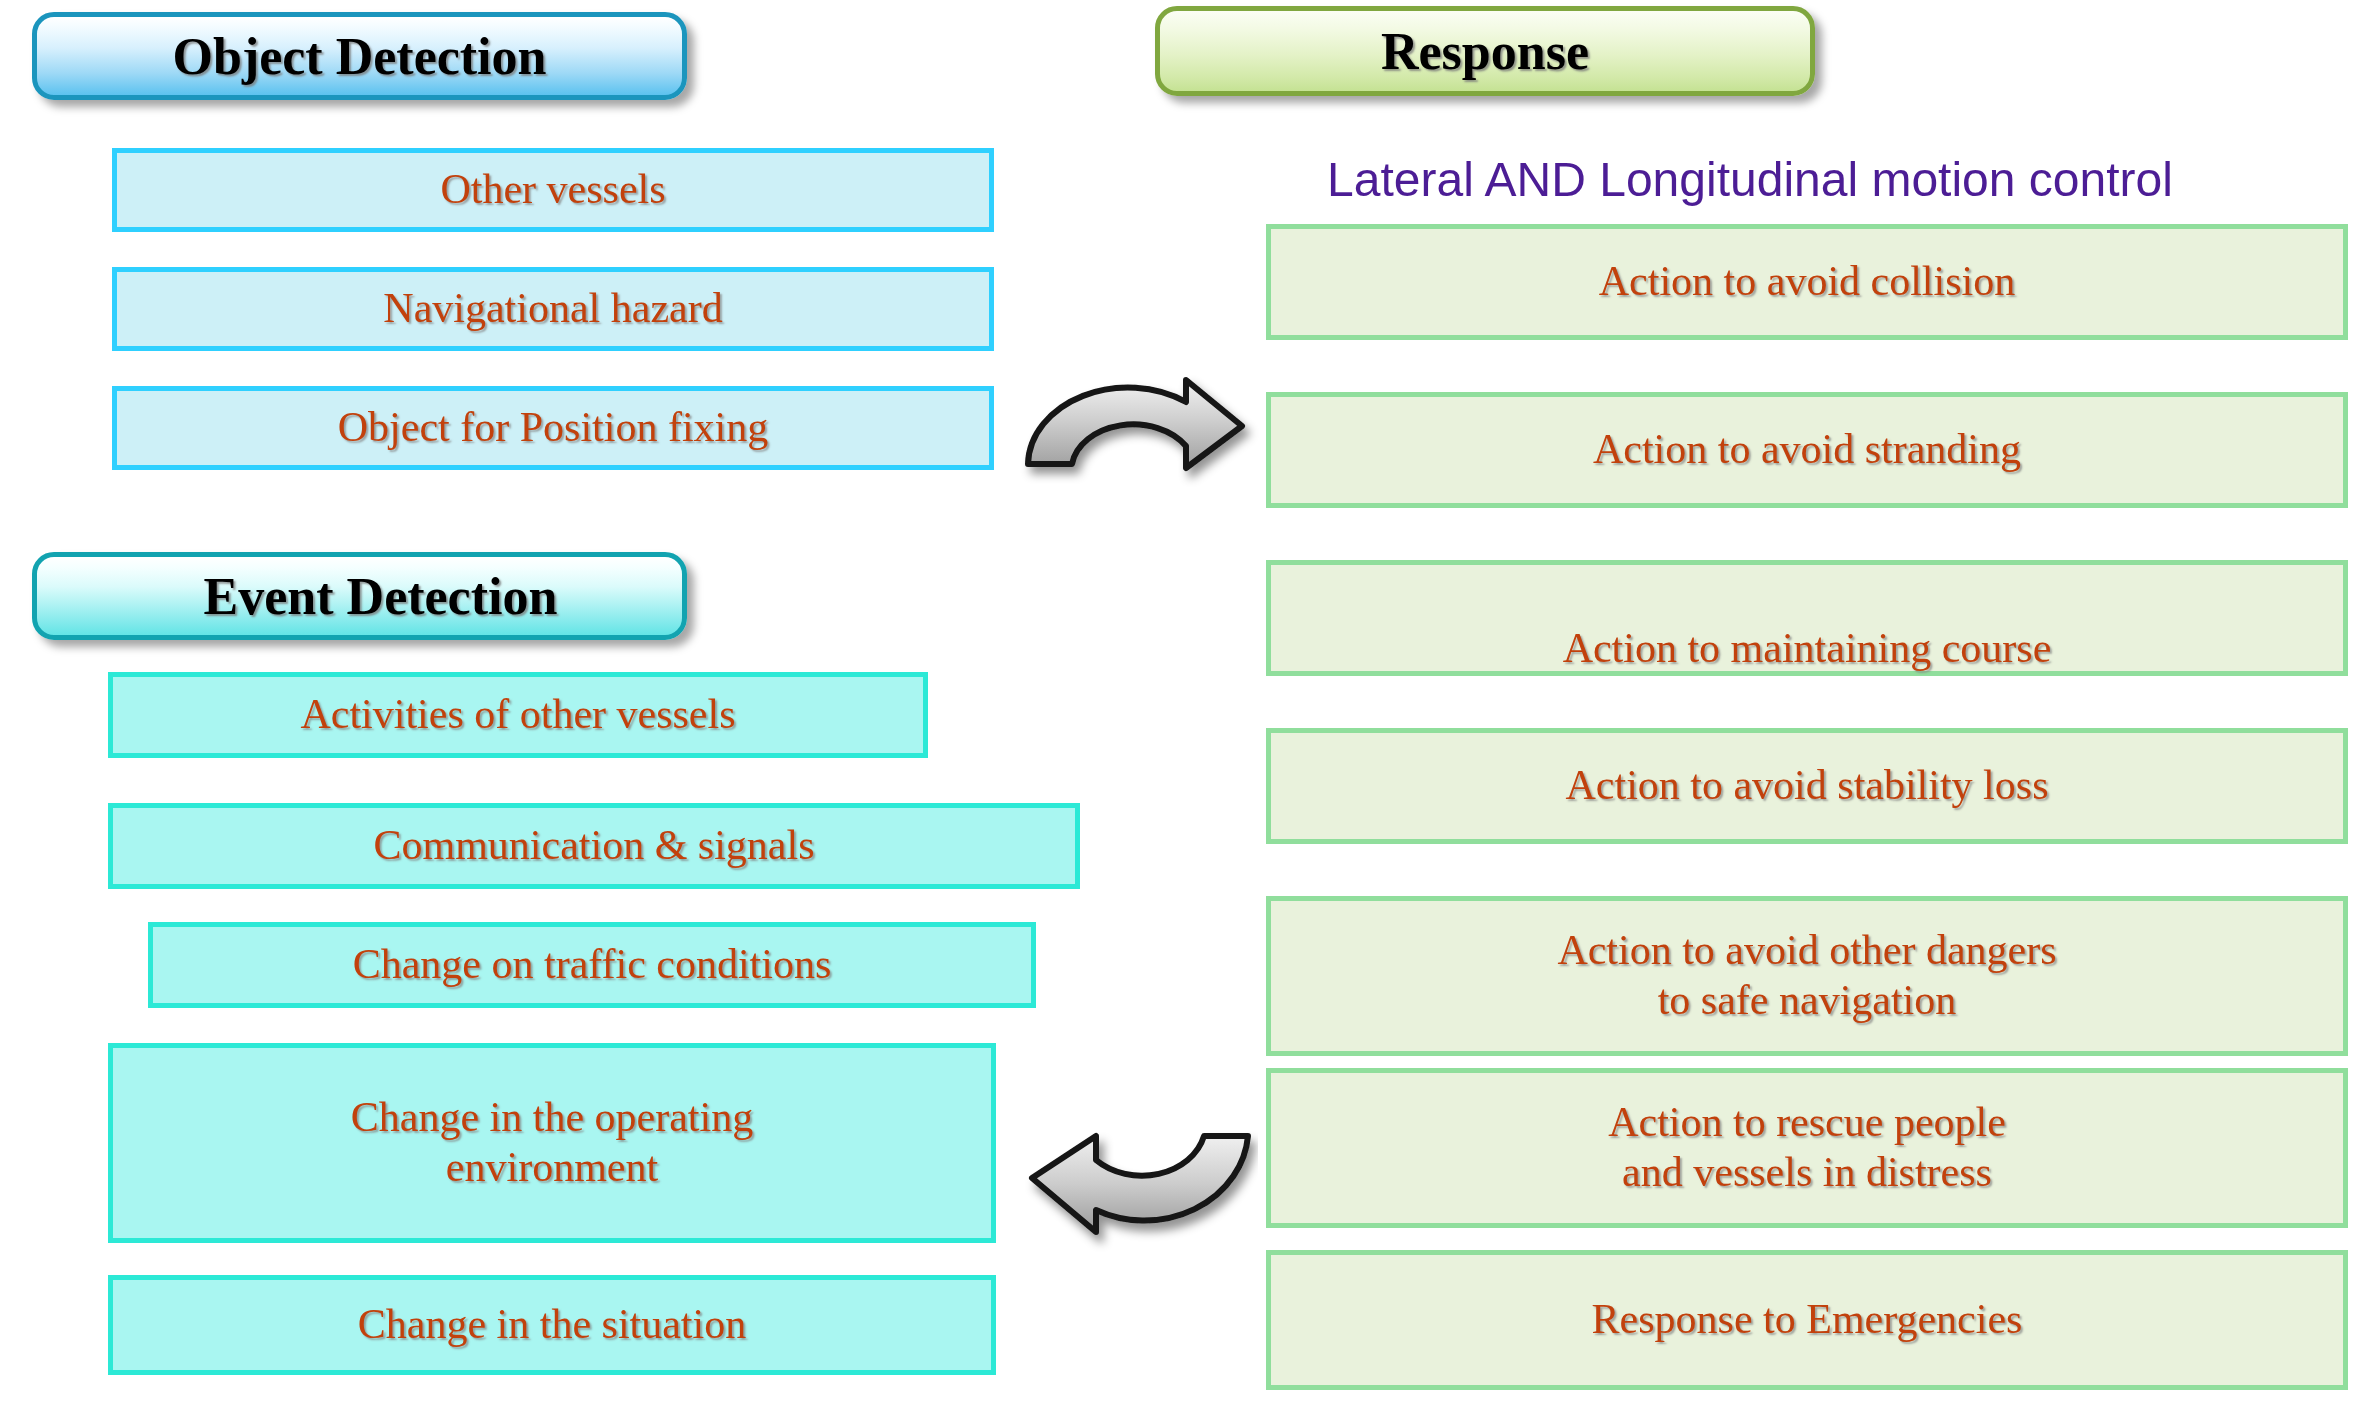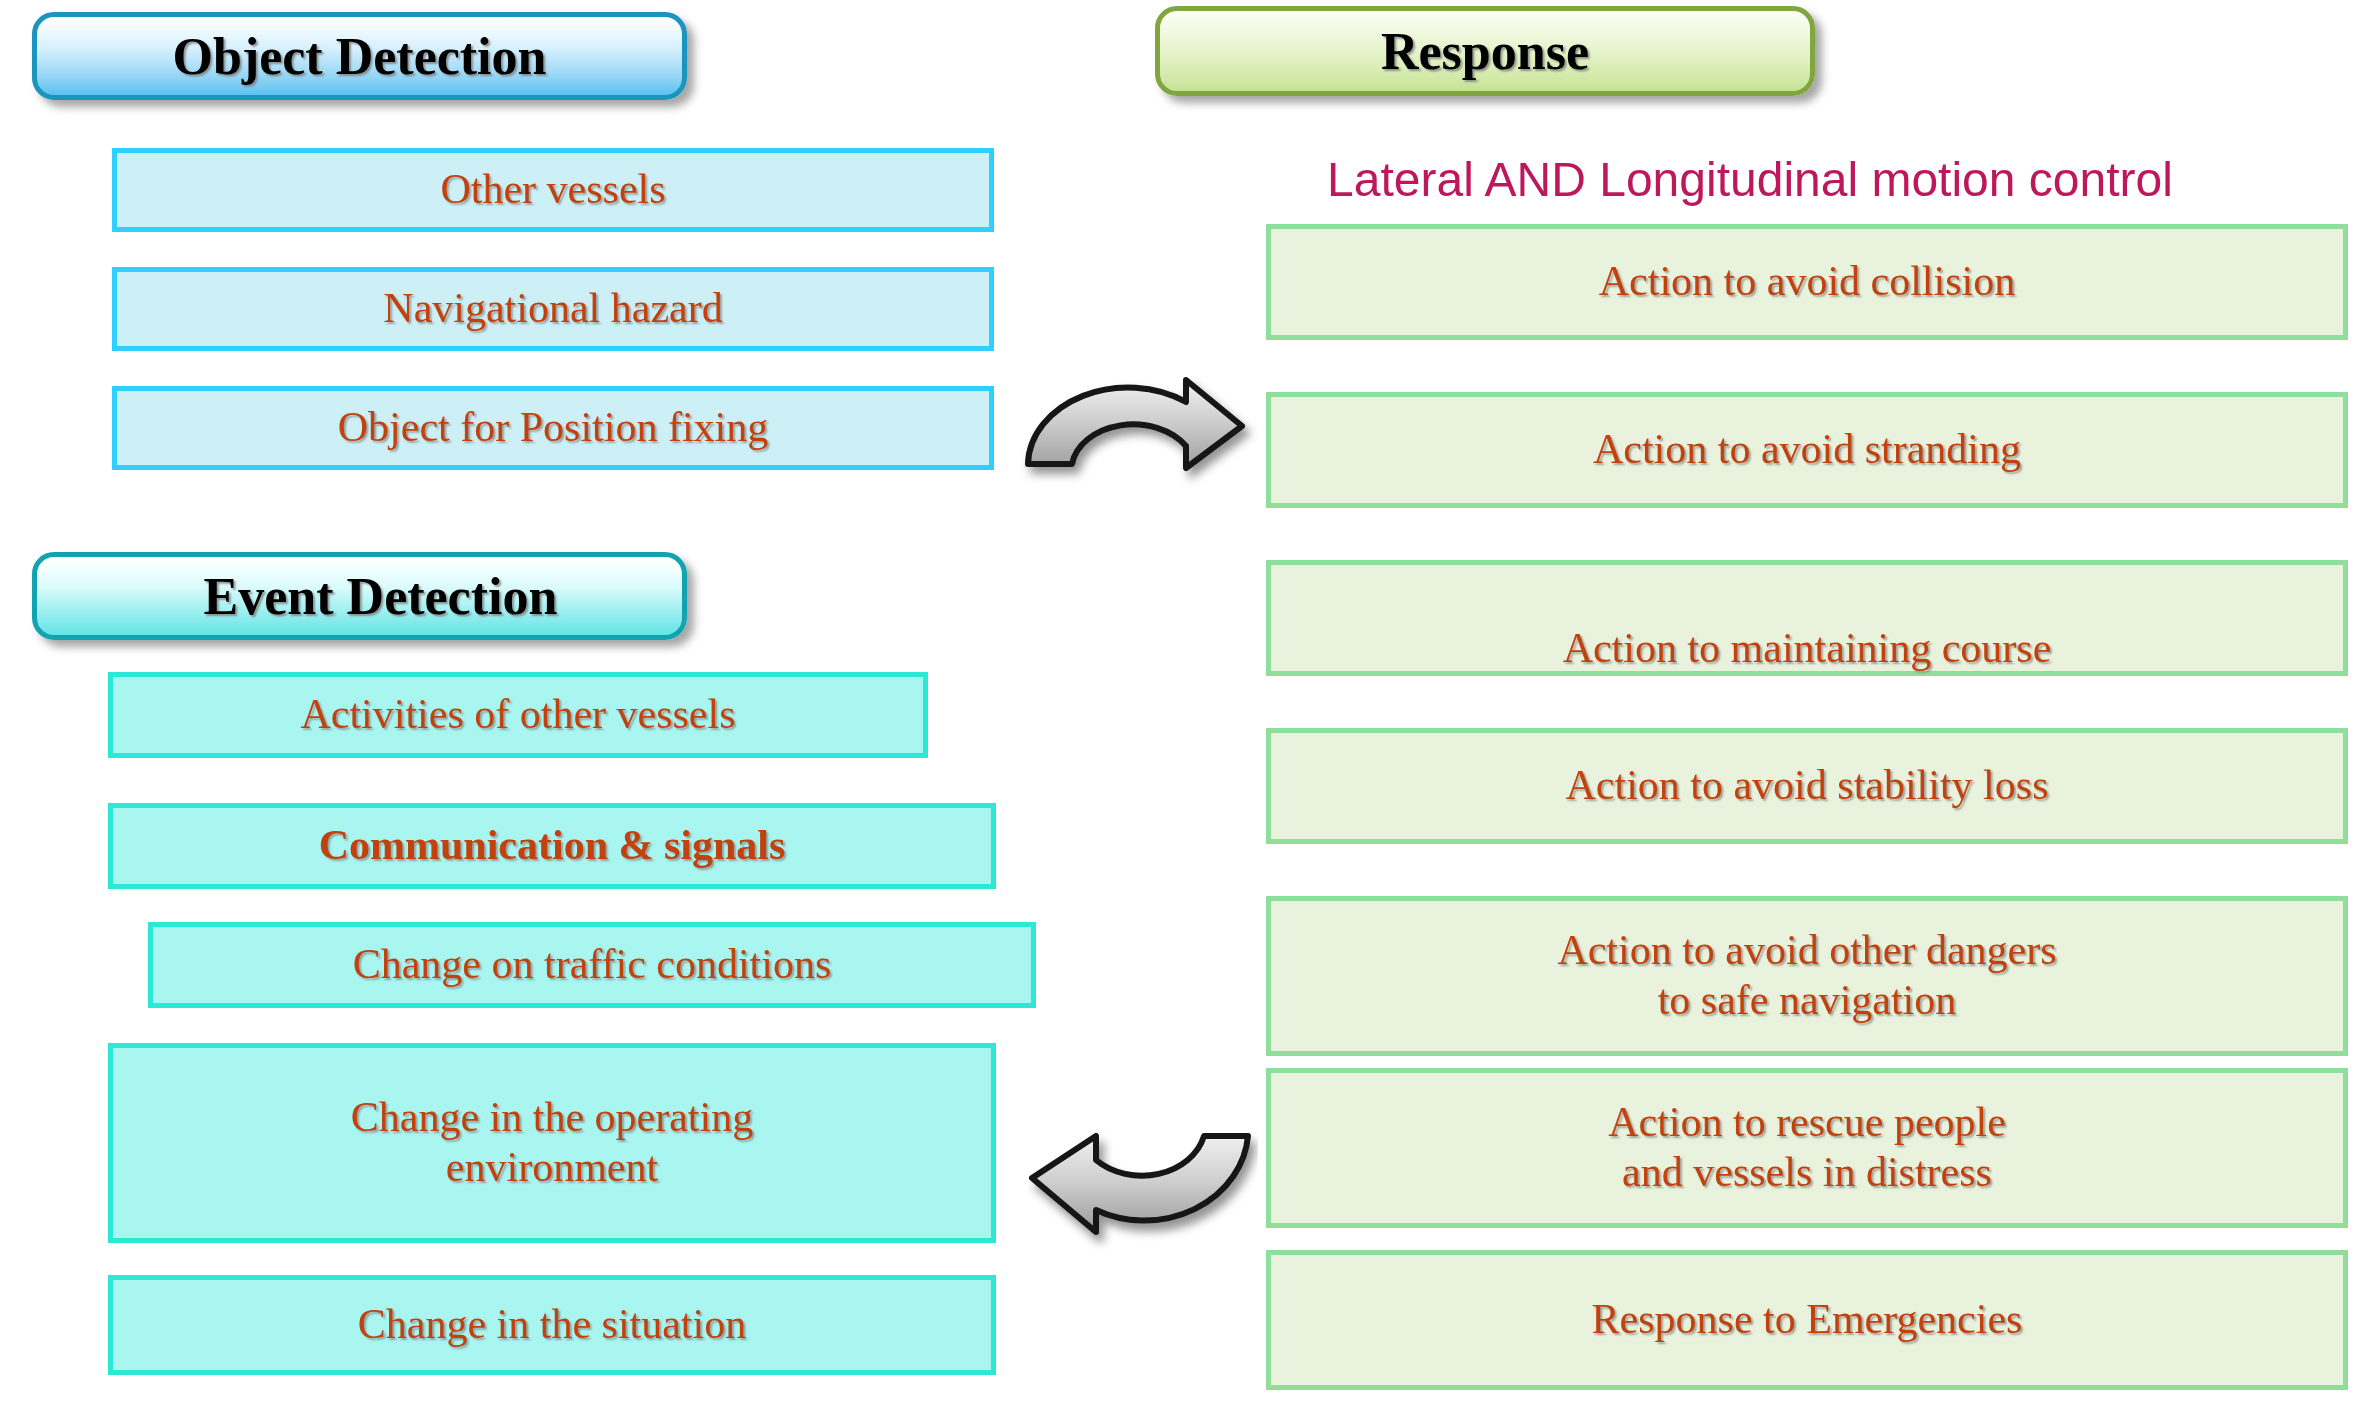--- a/index.html
+++ b/index.html
@@ -71,21 +71,21 @@
   .box-resp {
     background: #e9f2dc;
     border: 5px solid #90de9c;
   }
   .two-line { line-height: 1.18; }
 
   
   .sub-caption {
     font-family: "Liberation Sans", sans-serif;
     font-size: 48px;
-    color: #be185d;
+    color: #4c1d95;
     text-align: center;
     white-space: nowrap;
   }
 
   
   .arrow-wrap { pointer-events: none; }
 </style>
 </head>
 <body>
 
@@ -106,21 +106,21 @@
 </div>
 
 <div class="abs header-pill header-cyan" style="left:32px; top:552px; width:655px; height:88px;">
   <span>Event Detection</span>
 </div>
 
 <div class="abs item-box box-evtdet" style="left:108px; top:672px; width:820px; height:86px;">
   <span>Activities of other vessels</span>
 </div>
 
-<div class="abs item-box box-evtdet" style="left:108px; top:803px; width:888px; height:86px;font-weight:bold;">
+<div class="abs item-box box-evtdet" style="left:108px; top:803px; width:972px; height:86px;">
   <span>Communication &amp; signals</span>
 </div>
 
 <div class="abs item-box box-evtdet" style="left:120px; top:922px; width:888px; height:86px;margin-left:28px;">
   <span>Change on traffic conditions</span>
 </div>
 
 <div class="abs item-box box-evtdet two-line" style="left:108px; top:1043px; width:888px; height:200px; white-space:pre-line;font-family:Liberation Serif, serif;">
   <span>Change in the operating
 environment</span>

